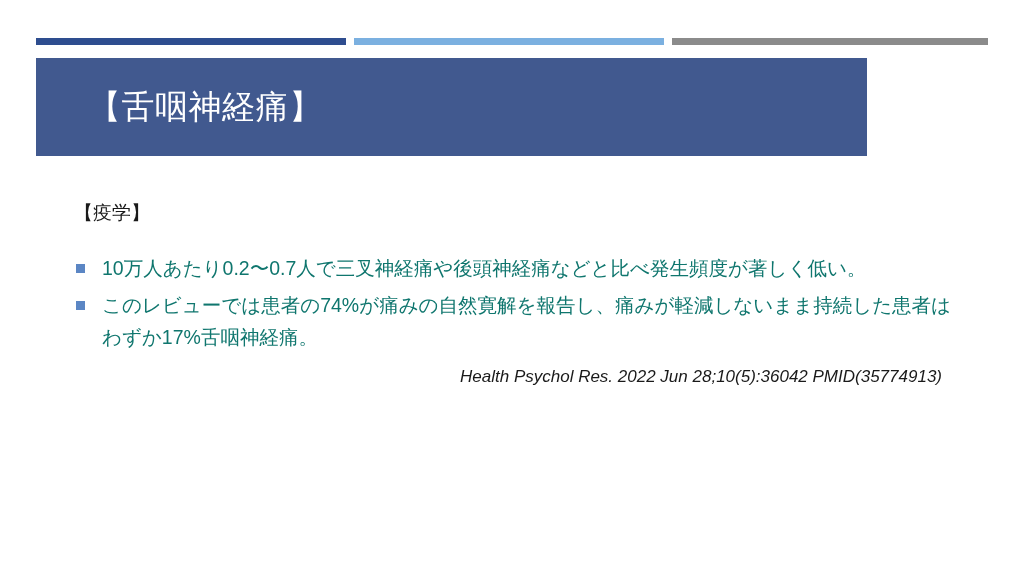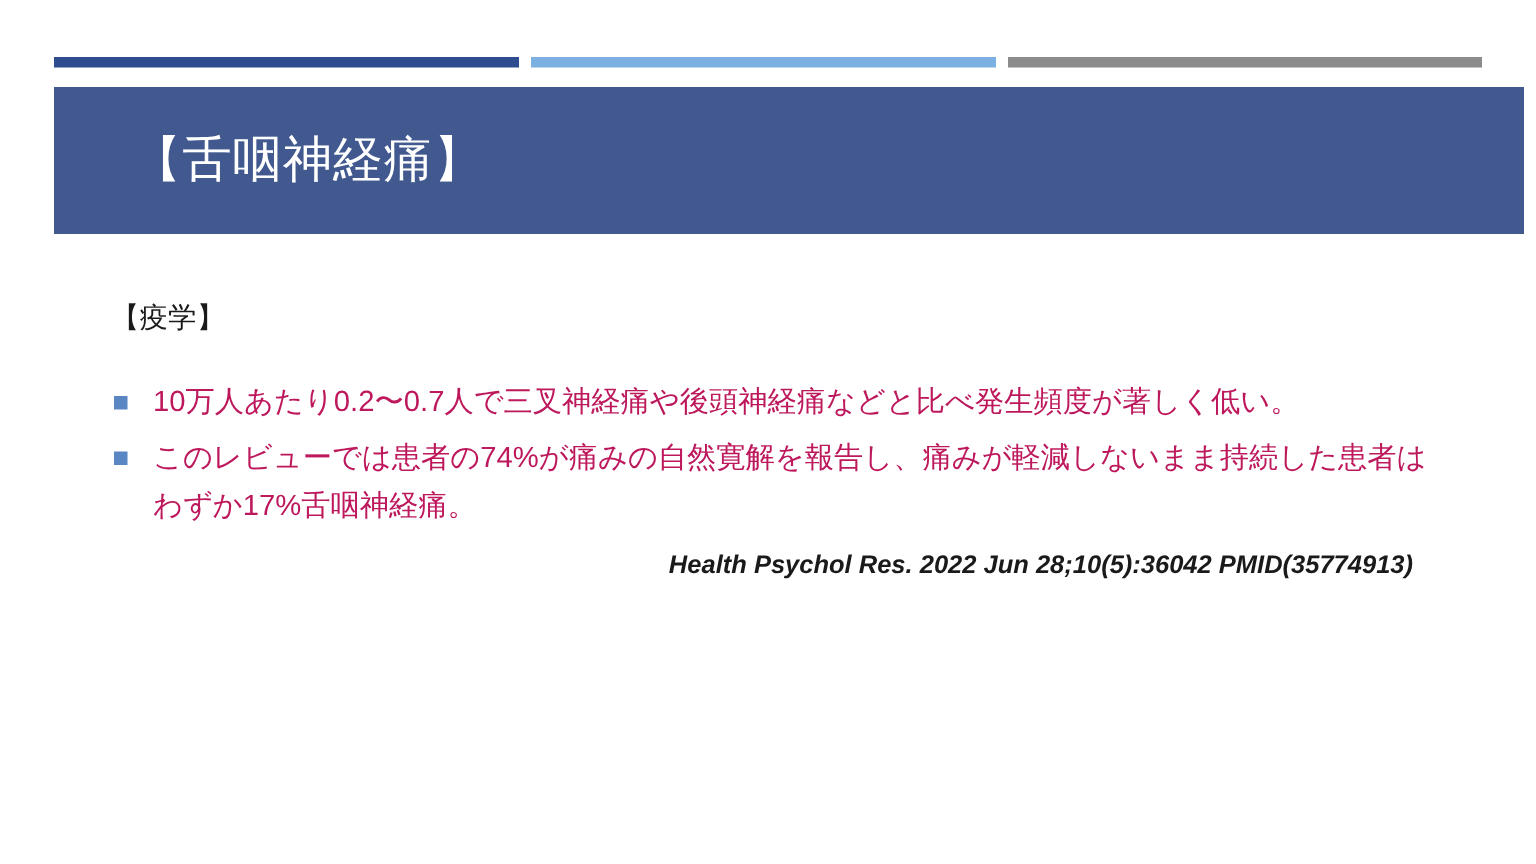--- a/index.html
+++ b/index.html
@@ -36,21 +36,21 @@
   .rule-a { width: 310px; background: #2e4d8f; }
   .rule-gap { width: 8px; background: #ffffff; }
   .rule-b { width: 310px; background: #7bb0e0; }
   .rule-c { flex: 1; background: #8b8b8b; }
 
   
   .title-band {
     position: absolute;
     left: 36px;
     top: 58px;
-    width: 980px;
+    width: 831px;
     height: 98px;
     background: #41598f;
   }
   .title-text {
     position: absolute;
     left: 52px;
     top: 50%;
     transform: translateY(-50%);
     color: #ffffff;
     font-size: 33px;
@@ -76,21 +76,21 @@
 
   .bullet-list {
     list-style: none;
     margin: 0;
     padding: 0;
   }
   .bullet-item {
     position: relative;
     padding-left: 28px;
     font-size: 19.5px;
-    color: #be185d;
+    color: #0f766e;
     line-height: 1.62;
     margin-bottom: 6px;
     text-indent: 0;
   }
   .bullet-item > .marker {
     position: absolute;
     left: 2px;
     top: 11px;
     width: 9px;
     height: 9px;
@@ -98,21 +98,21 @@
     display: block;
   }
 
   .citation {
     margin-top: 14px;
     text-align: right;
     padding-right: 22px;
     font-size: 17px;
     font-style: italic;
     color: #1a1a1a;
-    font-weight: bold;
+    font-weight: normal;
   }
 </style>
 </head>
 <body>
 
 <div class="slide">
 
   <div class="top-rules">
     <div class="rule-seg rule-a"></div>
     <div class="rule-seg rule-gap"></div>

